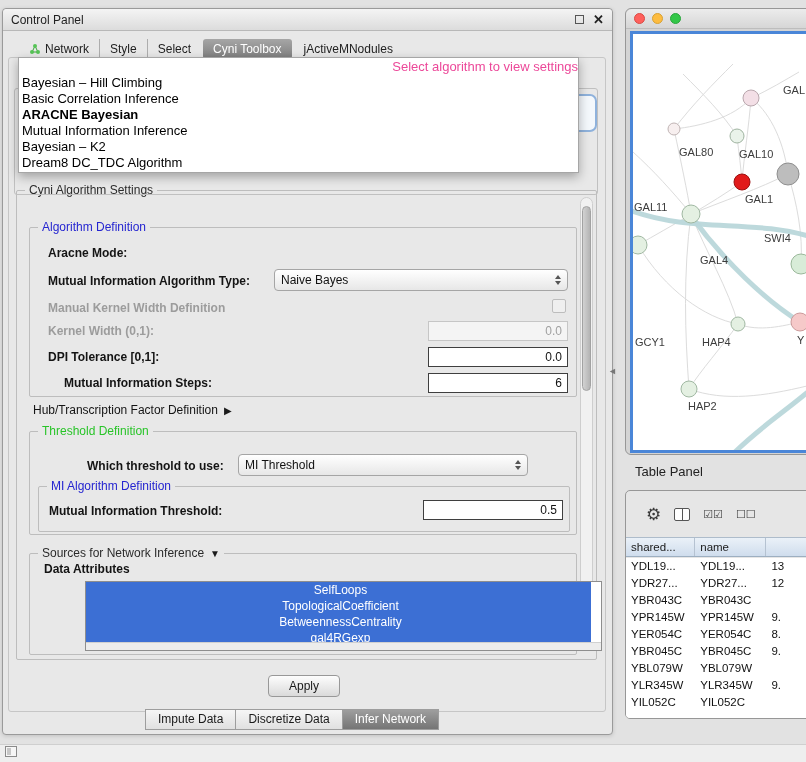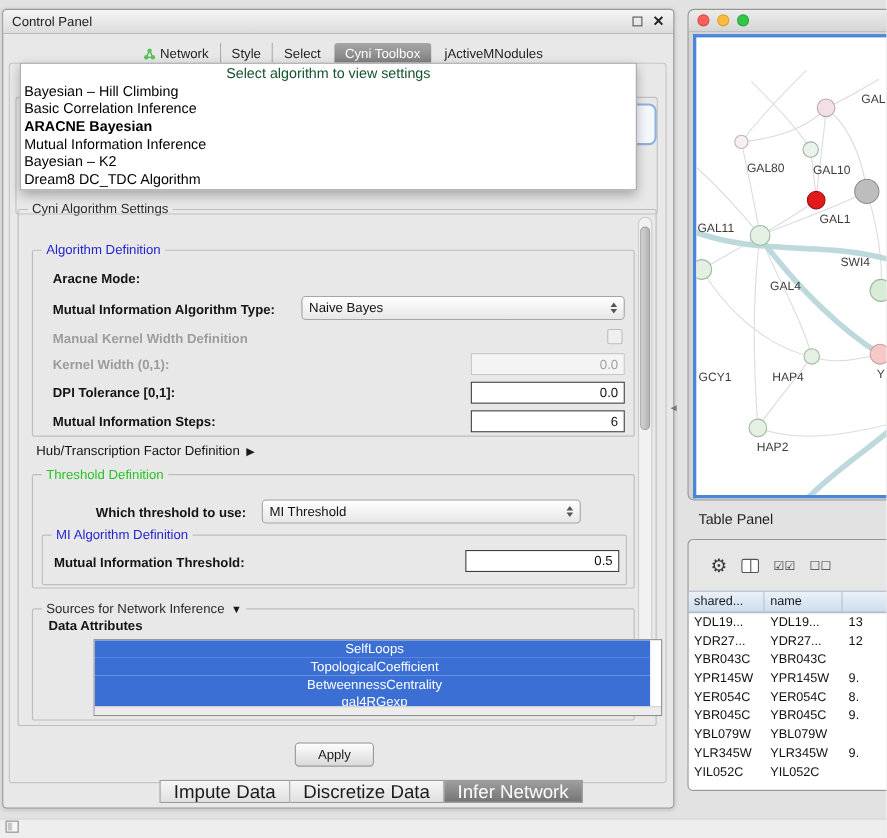--- a/index.html
+++ b/index.html
@@ -7,36 +7,36 @@
   .desktop { position:relative; width:806px; height:762px; background:#e2e2e2; overflow:hidden; font-size:12px; color:#1a1a1a; }
 
   
   .cp { position:absolute; left:2px; top:8px; width:611px; height:727px; background:#e8e8e8; border:1px solid #9a9a9a; border-radius:4px; box-shadow:0 1px 4px rgba(0,0,0,.15); }
   .cp-titlebar { position:absolute; left:0; top:0; right:0; height:22px; background:linear-gradient(#f4f4f4,#dcdcdc); border-bottom:1px solid #b8b8b8; border-radius:4px 4px 0 0; display:flex; align-items:center; padding:0 8px; }
   .cp-titlebar .title { font-size:12px; color:#222; }
   .cp-titlebar .spacer { flex:1; }
   .float-icon { width:9px; height:9px; border:1px solid #555; margin-right:9px; display:inline-block; }
   .close-icon { font-size:13px; font-weight:bold; color:#222; line-height:1; }
 
-  .cp-tabs { position:absolute; left:4px; top:29px; width:100%; height:22px; display:flex; justify-content:center; align-items:center; }
+  .cp-tabs { position:absolute; left:16px; top:29px; width:100%; height:22px; display:flex; align-items:center; }
   .cp-tab { padding:3px 10px; font-size:12px; color:#222; border-left:1px solid #adadad; display:flex; align-items:center; gap:4px; }
   .cp-tab:first-child { border-left:none; }
   .cp-tab.active { background:linear-gradient(#a6a6a6,#7d7d7d); color:#fff; border-radius:3px; border-left:none; margin:0 2px; }
   .cp-tab.active + .cp-tab { border-left:none; }
   .net-tab-icon { width:12px; height:12px; display:inline-block; }
 
   .cp-content-frame { position:absolute; left:5px; top:48px; width:598px; height:655px; border:1px solid #c6c6c6; border-radius:3px; }
 
   
   .ghost-group { position:absolute; left:11px; top:79px; width:584px; height:107px; border:1px solid #c0c0c0; border-radius:3px; z-index:1; }
   .ghost-combo { position:absolute; left:516px; top:85px; width:78px; height:38px; border:2px solid #8fb2dc; border-radius:7px; background:#f4f8fc; z-index:1; }
 
   
   .algo-dropdown { position:absolute; left:15px; top:48px; width:561px; height:116px; background:#fff; border:1px solid #a6a6a6; box-shadow:0 4px 10px rgba(0,0,0,.3); z-index:10; font-size:13px; overflow:hidden; }
-  .algo-placeholder { height:17px; line-height:17px; text-align:center; color:#14532d; }
+  .algo-placeholder { height:17px; line-height:17px; text-align:right; color:#ec4899; }
   .algo-option { height:16px; line-height:16px; padding-left:3px; color:#000; white-space:nowrap; }
   .algo-option.selected { font-weight:bold; }
 
   
   .group { position:absolute; border:1px solid #bdbdbd; border-radius:2px;text-align:center; }
   .legend { position:absolute; top:-8px; left:8px; background:#e8e8e8; padding:0 4px; font-size:12px; color:#2b2b2b; white-space:nowrap; }
   .legend.blue { color:#2525d0; }
   .legend.green { color:#28c428; }
 
   .settings-group { left:13px; top:181px; width:581px; height:470px; }
@@ -64,21 +64,21 @@
   .expand-icon, .collapse-icon { font-size:10px; color:#1a1a1a; margin-left:6px; }
 
   .attr-list { position:absolute; left:10px; top:27px; width:517px; height:70px; background:#fff; border:1px solid #8e8e8e; overflow:hidden;margin-left:45px; }
   .attr-item { height:16px; line-height:16px; padding-left:4px; font-size:12px; width:calc(100% - 10px); }
   .attr-item.selected { background:#3c6fd4; color:#fff; }
   .h-scroll { position:absolute; left:0; bottom:0; width:100%; height:8px; background:#ececec; border-top:1px solid #d0d0d0; }
 
   .apply-btn { position:absolute; left:265px; top:666px; width:72px; height:22px; background:linear-gradient(#fdfdfd,#dadada); border:1px solid #989898; border-radius:4px; font-size:12px; display:flex; align-items:center; justify-content:center; }
 
   .bottom-tabs { position:absolute; left:142px; top:700px; height:21px; display:flex; }
-  .b-tab { padding:0 12px; line-height:19px; font-size:17px; background:linear-gradient(#f6f6f6,#e0e0e0); border:1px solid #9d9d9d; }
+  .b-tab { padding:0 12px; line-height:19px; font-size:12px; background:linear-gradient(#f6f6f6,#e0e0e0); border:1px solid #9d9d9d; }
   .b-tab + .b-tab { border-left:none; }
   .b-tab.active { background:linear-gradient(#9e9e9e,#757575); color:#fff; }
 
   .splitter-arrow { position:absolute; left:608px; top:366px; font-size:9px; color:#777; }
 
   
   .net-win { position:absolute; left:625px; top:8px; width:185px; height:447px; background:#d4d4d4; border:1px solid #979797; border-radius:6px 0 0 6px; }
   .net-titlebar { height:20px; display:flex; align-items:center; padding-left:8px; gap:7px; background:linear-gradient(#ececec,#d6d6d6); border-radius:6px 0 0 0; border-bottom:1px solid #bdbdbd; }
   .light { width:11px; height:11px; border-radius:50%; }
   .light.red { background:#ff605c; border:1px solid #d94b44; }
@@ -180,21 +180,21 @@
 
         <span class="lbl disabled" style="left:18px; top:73px;">Manual Kernel Width Definition</span>
         <span class="checkbox" style="left:522px; top:71px;"></span>
 
         <span class="lbl disabled" style="left:18px; top:96px;">Kernel Width (0,1):</span>
         <div class="num-field disabled" style="left:398px; top:93px;">0.0</div>
 
         <span class="lbl" style="left:18px; top:122px;">DPI Tolerance [0,1]:</span>
         <div class="num-field" style="left:398px; top:119px;">0.0</div>
 
-        <span class="lbl" style="left:18px; top:148px;">Mutual Information Steps:</span>
+        <span class="lbl" style="left:34px; top:148px;">Mutual Information Steps:</span>
         <div class="num-field" style="left:398px; top:145px;">6</div>
       </div>
 
       <div class="section-row" style="left:16px; top:212px;">
         <span>Hub/Transcription Factor Definition</span><span class="expand-icon">▶</span>
       </div>
 
       <div class="group thr-group">
         <span class="legend green">Threshold Definition</span>
 

